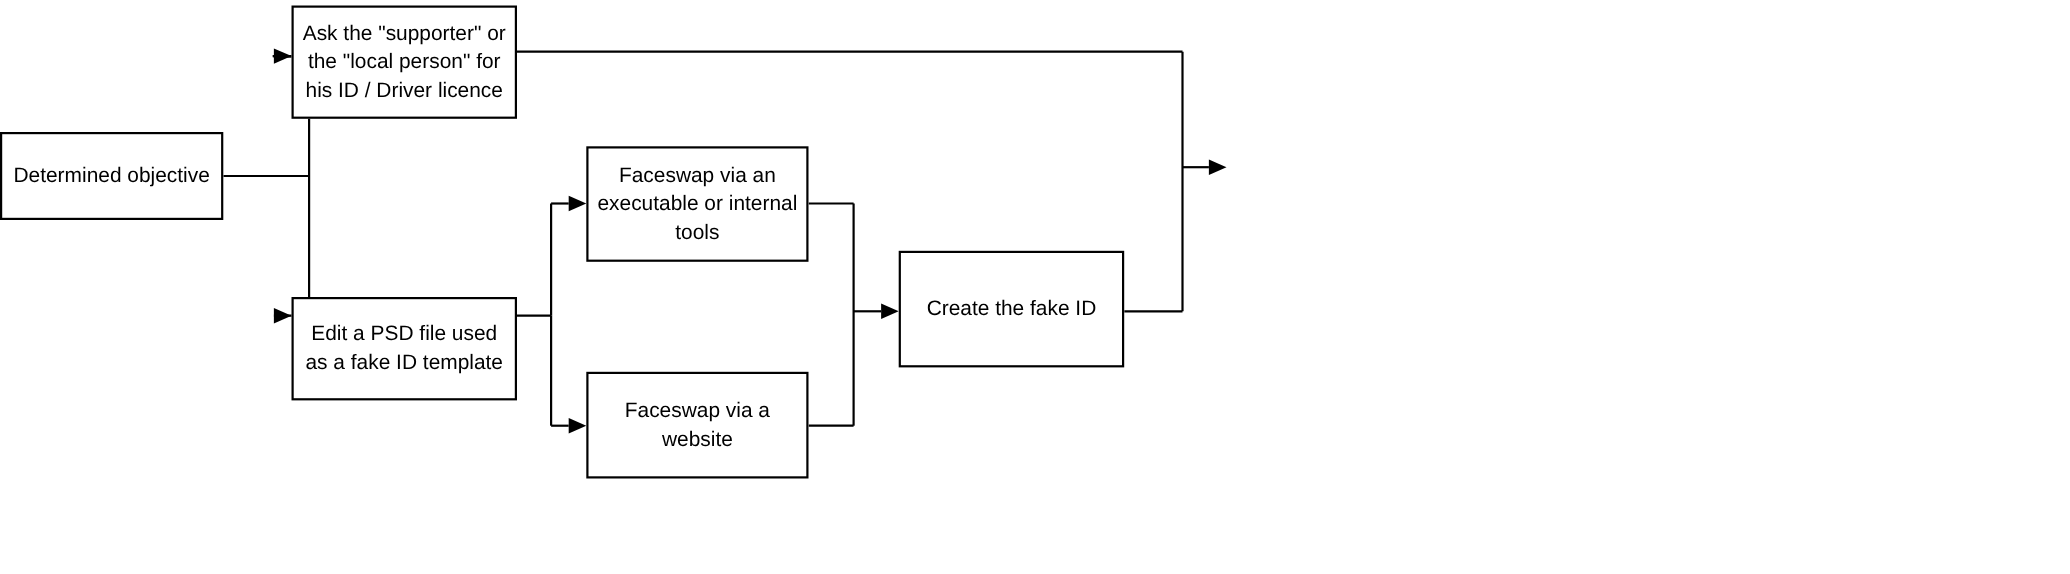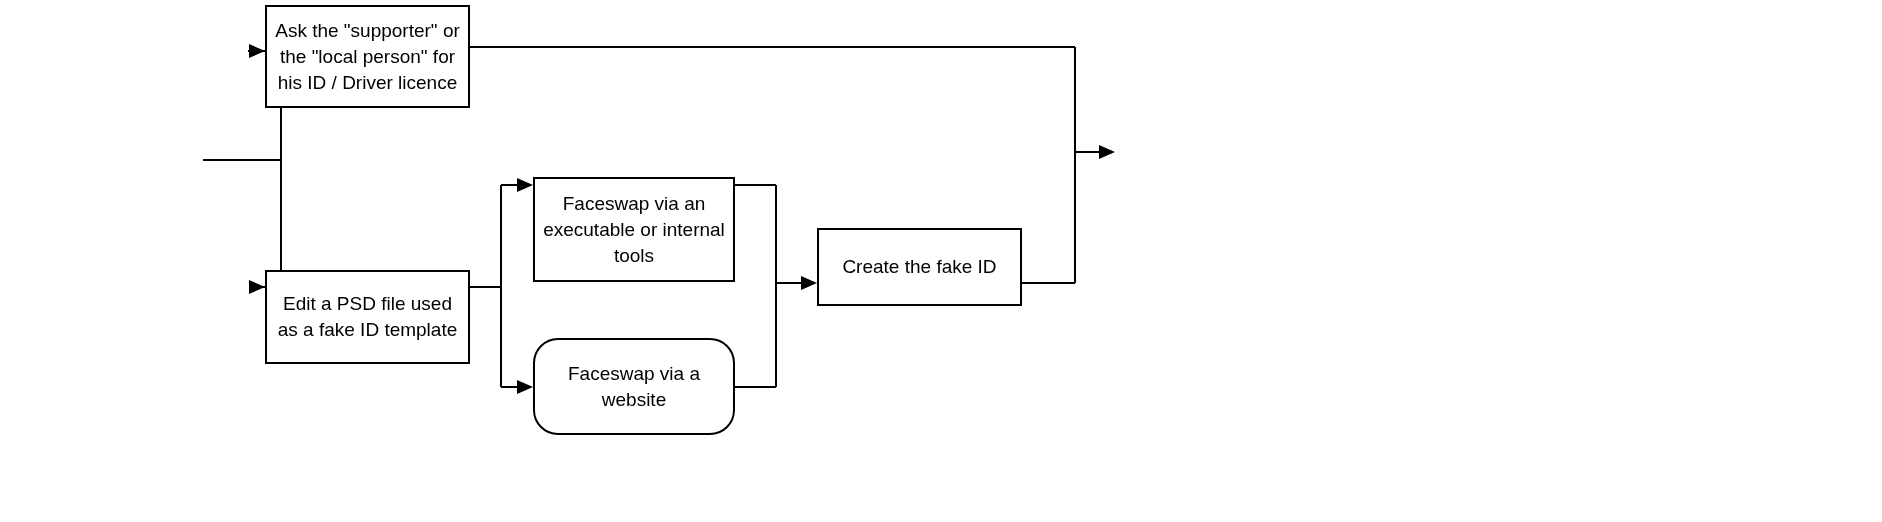--- a/index.html
+++ b/index.html
@@ -93,31 +93,32 @@
 
     <polyline points="1022,283 1075,283"></polyline>
     <polyline points="1075,283 1075,47"></polyline>
 
     <polyline points="470,47 1075,47"></polyline>
 
     <polyline points="1075,152 1099,152"></polyline>
     <polygon class="arrowhead" points="1115,152 1099,145 1099,159"></polygon>
   </svg>
 
+  <div class="node" style="left:0px; top:120px; width:203px; height:80px;">Determined objective</div>
 
   <div class="node" style="left:265px; top:5px; width:205px; height:103px;">Ask the "supporter" or
  the "local person" for
 his ID / Driver licence</div>
 
-  <div class="node" style="left:533px; top:133px; width:202px; height:105px;margin-top:44px;">Faceswap via an
+  <div class="node" style="left:533px; top:133px; width:202px; height:105px;">Faceswap via an
 executable or internal
 tools</div>
 
   <div class="node" style="left:265px; top:240px; width:205px; height:94px;margin-top:30px;">Edit a PSD file used
 as a fake ID template</div>
 
-  <div class="node" style="left:533px; top:338px; width:202px; height:97px;border-radius:25px;">Faceswap via a
+  <div class="node" style="left:533px; top:338px; width:202px; height:97px;">Faceswap via a
 website</div>
 
-  <div class="node" style="left:817px; top:228px; width:205px; height:78px;">Create the fake ID</div>
+  <div class="node" style="left:817px; top:228px; width:205px; height:106px;">Create the fake ID</div>
 
 
 </div>
 
 </body></html>

